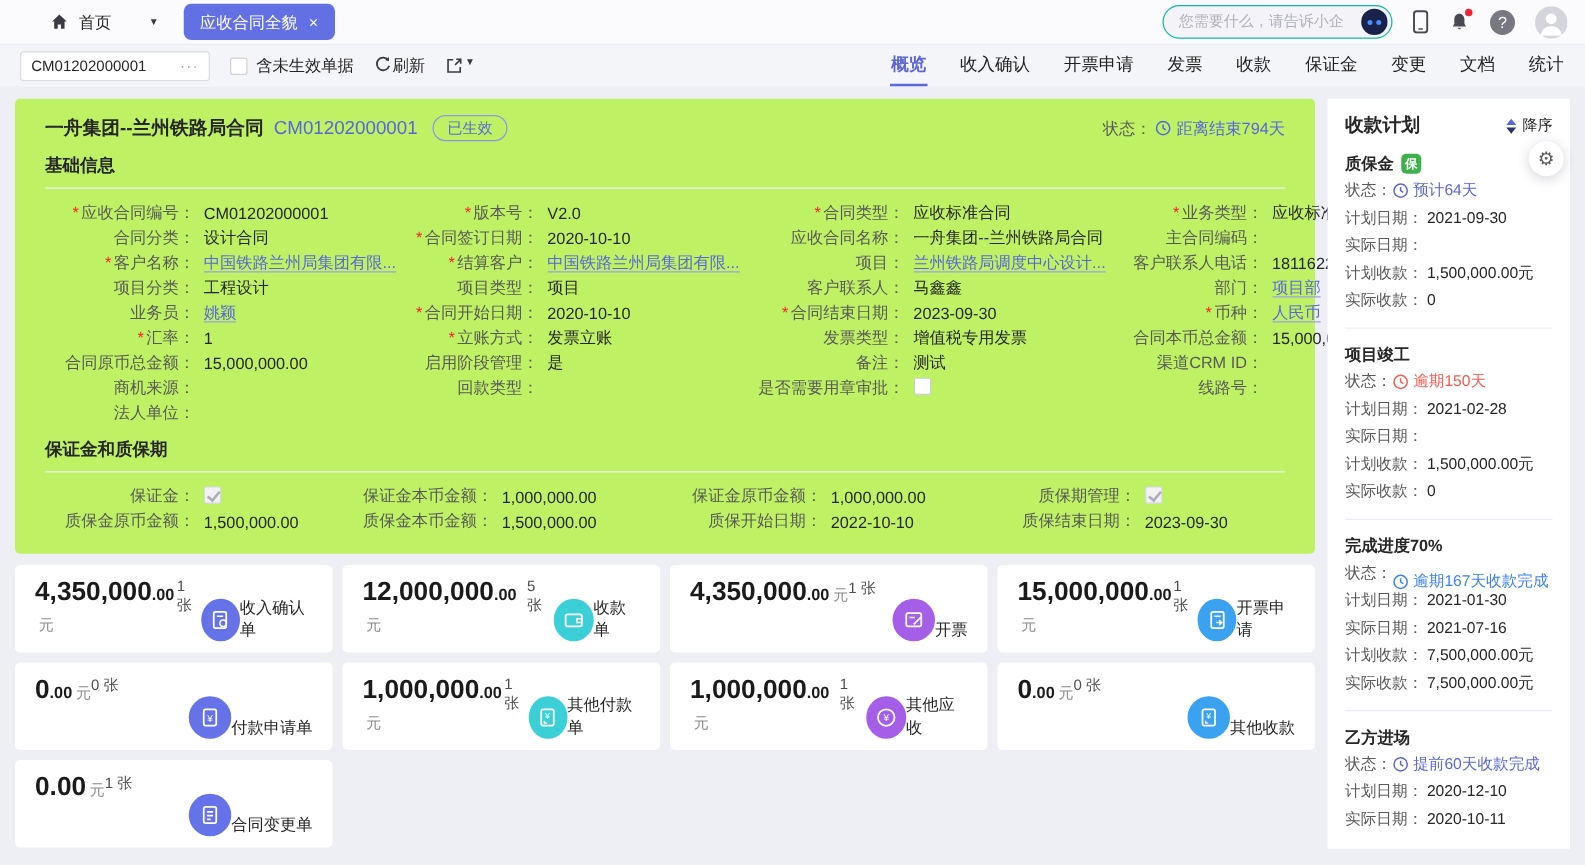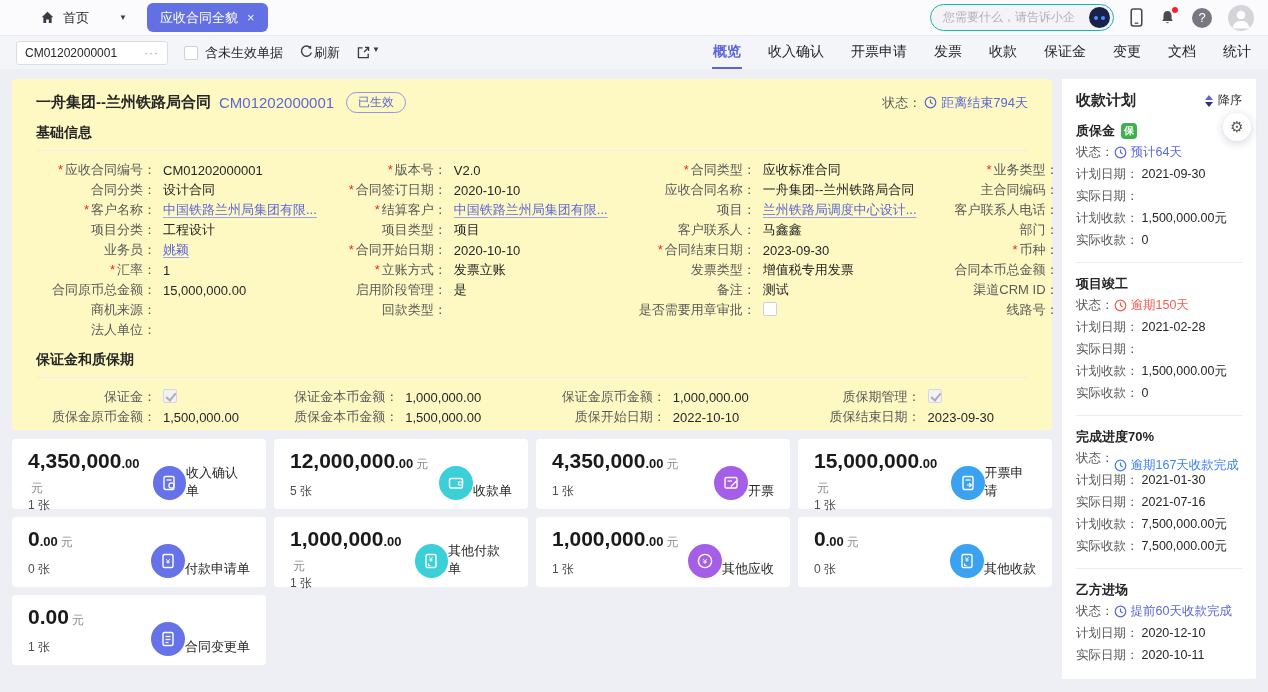--- a/index.html
+++ b/index.html
@@ -29,42 +29,42 @@
 .cb{width:14px;height:14px;border:1px solid #cfcfd8;border-radius:2px;background:#fff;display:inline-block;position:relative;flex:0 0 auto}
 .cb.checked{background:#f2f2f5;border-color:#d7d7de}
 .cb.checked::after{content:"";position:absolute;left:4px;top:1px;width:4px;height:8px;border:solid #adadb8;border-width:0 2px 2px 0;transform:rotate(40deg)}
 .tbtn{display:flex;align-items:flex-start;gap:0;cursor:pointer}
 .nav{margin-left:auto;display:flex;gap:25px;font-size:14px;height:33px;align-items:stretch}
 .nav .item{display:flex;align-items:center;border-bottom:2px solid transparent;padding:0 1px;cursor:pointer;color:#1f1f1f}
 .nav .item.active{color:#5b67d8;border-bottom-color:#5b67d8;font-weight:bold}
 
 .content{display:flex;gap:10px;padding:10px 12px 0;align-items:flex-start}
 .leftcol{flex:1;min-width:0}
-.panel{background:#fef9c3;border-radius:4px;padding:13px 24px 3px}
+.panel{background:#bef264;border-radius:4px;padding:13px 24px 16px}
 .phead{display:flex;align-items:center}
 .ptitle{font-size:15px;font-weight:bold}
 .pcode{font-size:15px;color:#5b67d8;margin-left:8px;cursor:pointer}
 .pill{margin-left:12px;border:1px solid #8d97e3;color:#5b67d8;font-size:12px;border-radius:11px;padding:1px 11px}
 .pstatus{margin-left:auto;display:flex;align-items:center;gap:3px;font-size:13px}
 .graylab{color:#595959}
 .bluetext{color:#5b67d8;display:inline-flex;align-items:center;gap:4px}
 .redtext{color:#f55b50;display:inline-flex;align-items:center;gap:4px}
 .section{font-size:14px;font-weight:bold;margin-top:11px;padding-bottom:8px;border-bottom:1px solid #ededf2}
-.grid4{display:grid;grid-template-columns:1.03fr 1fr 1.05fr 1fr;column-gap:24px;padding-top:9px}
+.grid4{display:grid;grid-template-columns:1.03fr 1fr 1.05fr 1fr;column-gap:8px;padding-top:9px}
 .fld{display:flex;align-items:center;height:20px;font-size:13px;white-space:nowrap}
 .lb{text-align:right;color:#595959;white-space:nowrap}
 .ca .lb{flex:0 0 120px}.cb2 .lb{flex:0 0 106px}.cc .lb{flex:0 0 124px}.cd .lb{flex:0 0 118px}
 .vl{margin-left:7px;color:#262626;overflow:hidden;text-overflow:ellipsis}
 .vl.link{color:#5b67d8;text-decoration:underline;text-underline-offset:3px;text-decoration-color:#99a2e8;cursor:pointer}
 .req{color:#f5222d;font-style:normal;margin-right:2px}
 .vl .cb{margin-left:0}
 
 .cards{display:grid;grid-template-columns:repeat(4,1fr);gap:8px;margin-top:9px}
 .card{background:#fff;border-radius:4px;height:70px;padding:10px 16px 9px;display:flex;justify-content:space-between;cursor:pointer}
-.card .lft{display:flex;flex-direction:column;justify-content:space-between}
+.card .lft{display:flex;justify-content:space-between}
 .amt{font-size:21px;font-weight:bold;color:#1a1a1a}
 .amt .dec{font-size:13px}
 .amt .unit{font-size:12px;color:#8c8c8c;font-weight:normal;margin-left:3px}
 .cnt{font-size:12px;color:#4d4d4d}
 .rgt{display:flex;flex-direction:row;align-items:flex-end;justify-content:space-between}
 .cicon{width:34px;height:34px;border-radius:50%;display:flex;align-items:center;justify-content:center;margin-top:-1px}
 .clabel{font-size:13px;color:#262626}
 
 .sidebar{width:194px;background:#fff;border-radius:0;padding:12px 14px 14px;position:relative;flex:0 0 194px}
 .sb-head{display:flex;align-items:center;justify-content:space-between}

